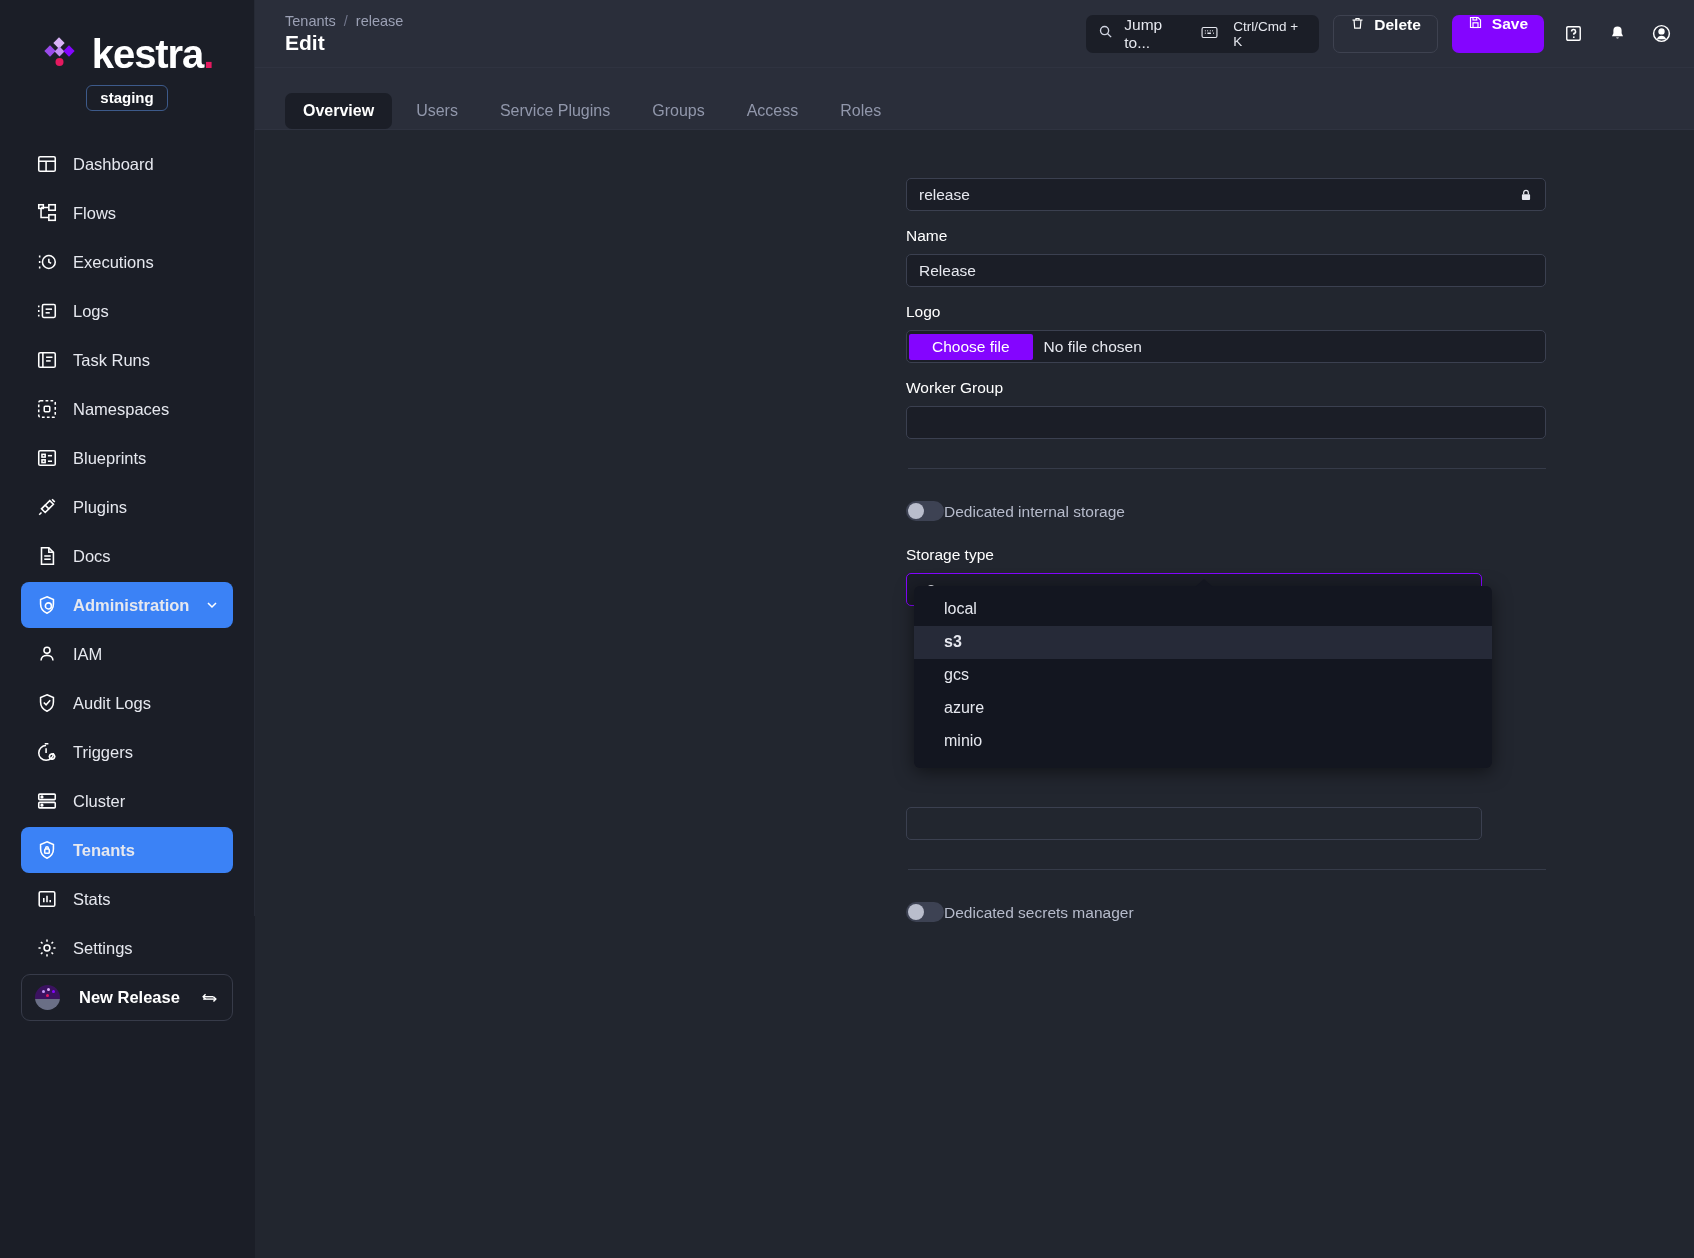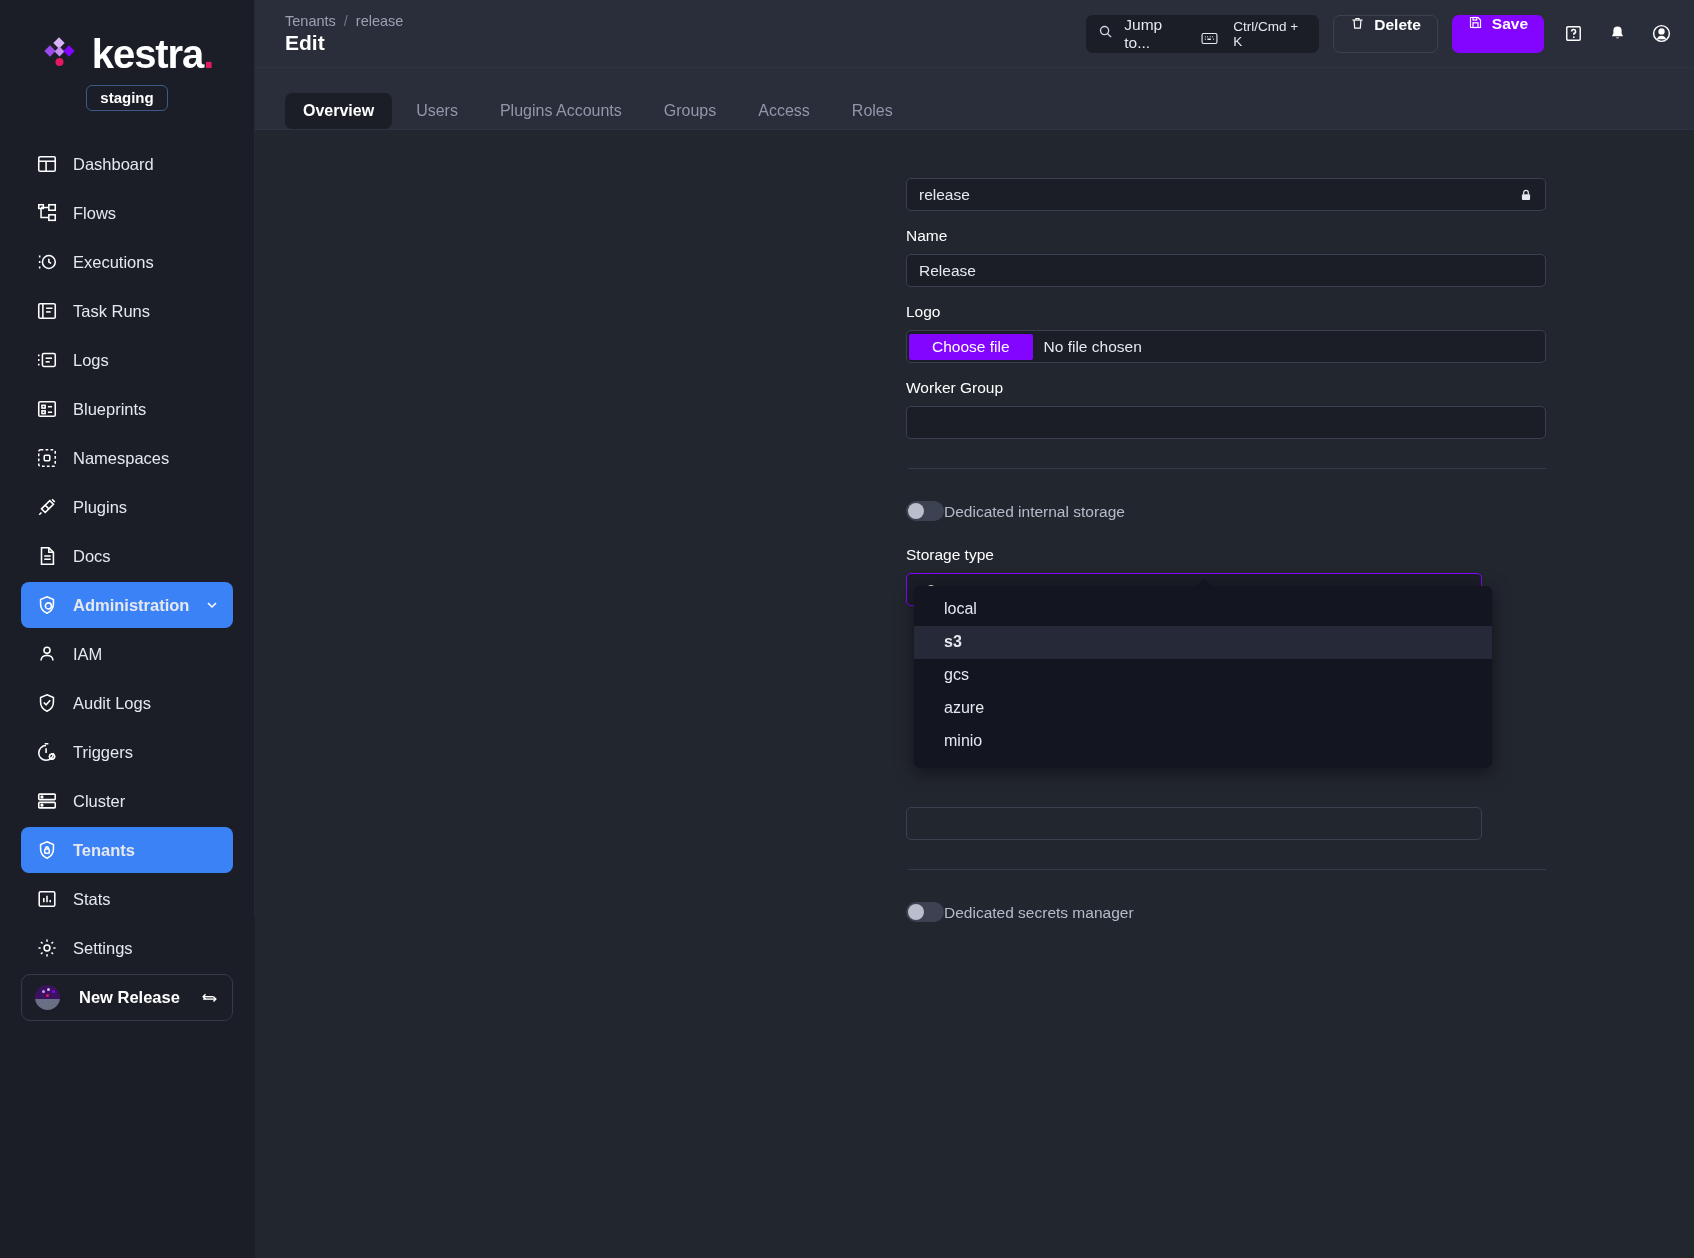--- a/index.html
+++ b/index.html
@@ -94,21 +94,21 @@
   .page-title { font-size: 21px; font-weight: 700; color: #fff; line-height: 1.05; }
 
   .top-actions { margin-left: auto; display: flex; align-items: center; gap: 14px; }
   .jumpto {
     display: flex; align-items: center; gap: 11px;
     background: #1b1e27; border-radius: 7px;
     height: 38px; width: 233px; padding: 0 12px;
     cursor: pointer;
   }
   .jumpto .label { color: #e6e8ef; font-size: 15.5px; }
-  .jumpto .kbd-wrap { margin-left: auto; display: flex; align-items: flex-end; gap: 15px; }
+  .jumpto .kbd-wrap { margin-left: auto; display: flex; align-items: center; gap: 15px; }
   .jumpto .kbd { color: #e6e8ef; font-size: 13.5px; }
   .btn {
     display: flex; align-items: flex-start; gap: 9px;
     height: 38px; padding: 0 16px; border-radius: 7px;
     font-size: 15.5px; font-weight: 700; color: #fff; cursor: pointer;
   }
   .btn-delete { border: 1px solid #3e4250; background: transparent; }
   .btn-save { background: #8405ff; }
   .icon-btn { width: 30px; height: 30px; display: flex; align-items: center; justify-content: center; cursor: pointer; }
 
@@ -237,61 +237,61 @@
               <circle cx="14" cy="12" r="7"></circle>
               <path d="M14 8.5V12l2.5 1.5"></path>
               <path d="M4 5v2M4 11v2M4 17v2"></path>
             </svg>
           </span>
         <span>Executions</span>
       </div>
       <div class="nav-item">
         <span class="ico">
             <svg viewBox="0 0 24 24" fill="none" stroke="#fff" stroke-width="1.7">
+              <rect x="7" y="5" width="14" height="14" rx="1.5"></rect>
+              <line x1="10.5" y1="10" x2="17.5" y2="10"></line>
+              <line x1="10.5" y1="14" x2="15" y2="14"></line>
+              <path d="M3 6v2M3 11v2M3 16v2"></path>
+            </svg>
+          </span>
+        <span>Logs</span>
+      </div>
+      <div class="nav-item">
+        <span class="ico">
+            <svg viewBox="0 0 24 24" fill="none" stroke="#fff" stroke-width="1.7">
               <rect x="3" y="4" width="18" height="16" rx="1.5"></rect>
               <line x1="7.5" y1="4" x2="7.5" y2="20"></line>
               <line x1="11" y1="9" x2="18" y2="9"></line>
               <line x1="11" y1="13" x2="16" y2="13"></line>
             </svg>
           </span>
         <span>Task Runs</span>
       </div>
       <div class="nav-item">
         <span class="ico">
-            <svg viewBox="0 0 24 24" fill="none" stroke="#fff" stroke-width="1.7">
-              <rect x="7" y="5" width="14" height="14" rx="1.5"></rect>
-              <line x1="10.5" y1="10" x2="17.5" y2="10"></line>
-              <line x1="10.5" y1="14" x2="15" y2="14"></line>
-              <path d="M3 6v2M3 11v2M3 16v2"></path>
-            </svg>
-          </span>
-        <span>Logs</span>
+            <svg viewBox="0 0 24 24" fill="none" stroke="#fff" stroke-width="1.7" stroke-dasharray="3 2.4">
+              <rect x="3" y="3" width="18" height="18" rx="2"></rect>
+            </svg>
+            <svg viewBox="0 0 24 24" fill="none" stroke="#fff" stroke-width="1.7" style="position:absolute">
+              <rect x="9" y="9" width="6" height="6" rx="1"></rect>
+            </svg>
+          </span>
+        <span>Namespaces</span>
       </div>
       <div class="nav-item">
         <span class="ico">
             <svg viewBox="0 0 24 24" fill="none" stroke="#fff" stroke-width="1.7">
               <rect x="3" y="4" width="18" height="16" rx="1.5"></rect>
               <rect x="6.5" y="8" width="3.5" height="3"></rect>
               <rect x="6.5" y="14" width="3.5" height="3"></rect>
               <line x1="13" y1="9.5" x2="17.5" y2="9.5"></line>
               <line x1="13" y1="15.5" x2="17.5" y2="15.5"></line>
             </svg>
           </span>
         <span>Blueprints</span>
-      </div>
-      <div class="nav-item">
-        <span class="ico">
-            <svg viewBox="0 0 24 24" fill="none" stroke="#fff" stroke-width="1.7" stroke-dasharray="3 2.4">
-              <rect x="3" y="3" width="18" height="18" rx="2"></rect>
-            </svg>
-            <svg viewBox="0 0 24 24" fill="none" stroke="#fff" stroke-width="1.7" style="position:absolute">
-              <rect x="9" y="9" width="6" height="6" rx="1"></rect>
-            </svg>
-          </span>
-        <span>Namespaces</span>
       </div>
       <div class="nav-item">
         <span class="ico">
             <svg viewBox="0 0 24 24" fill="none" stroke="#fff" stroke-width="1.7">
               <path d="M15 5l4 4-5 5-4-4z"></path>
               <path d="M10 10l-4 4 4 4 4-4"></path>
               <path d="M17.5 3.5L19 5M20.5 6.5L19 5"></path>
               <path d="M6 18l-2.5 2.5"></path>
             </svg>
           </span>
@@ -485,21 +485,21 @@
               <circle cx="12" cy="9.6" r="2.8" fill="#fff"></circle>
               <path d="M6.6 18.6c1-2.6 3-3.9 5.4-3.9s4.4 1.3 5.4 3.9" fill="#fff" stroke="none"></path>
             </svg>
           </div>
       </div>
     </div>
 
     <div class="tabbar">
       <div class="tab active">Overview</div>
       <div class="tab">Users</div>
-      <div class="tab">Plugins Accounts</div>
+      <div class="tab">Service Plugins</div>
       <div class="tab">Groups</div>
       <div class="tab">Access</div>
       <div class="tab">Roles</div>
     </div>
 
     <div class="content">
       <form class="form">
 
         <div class="field">
           <div class="finput">

